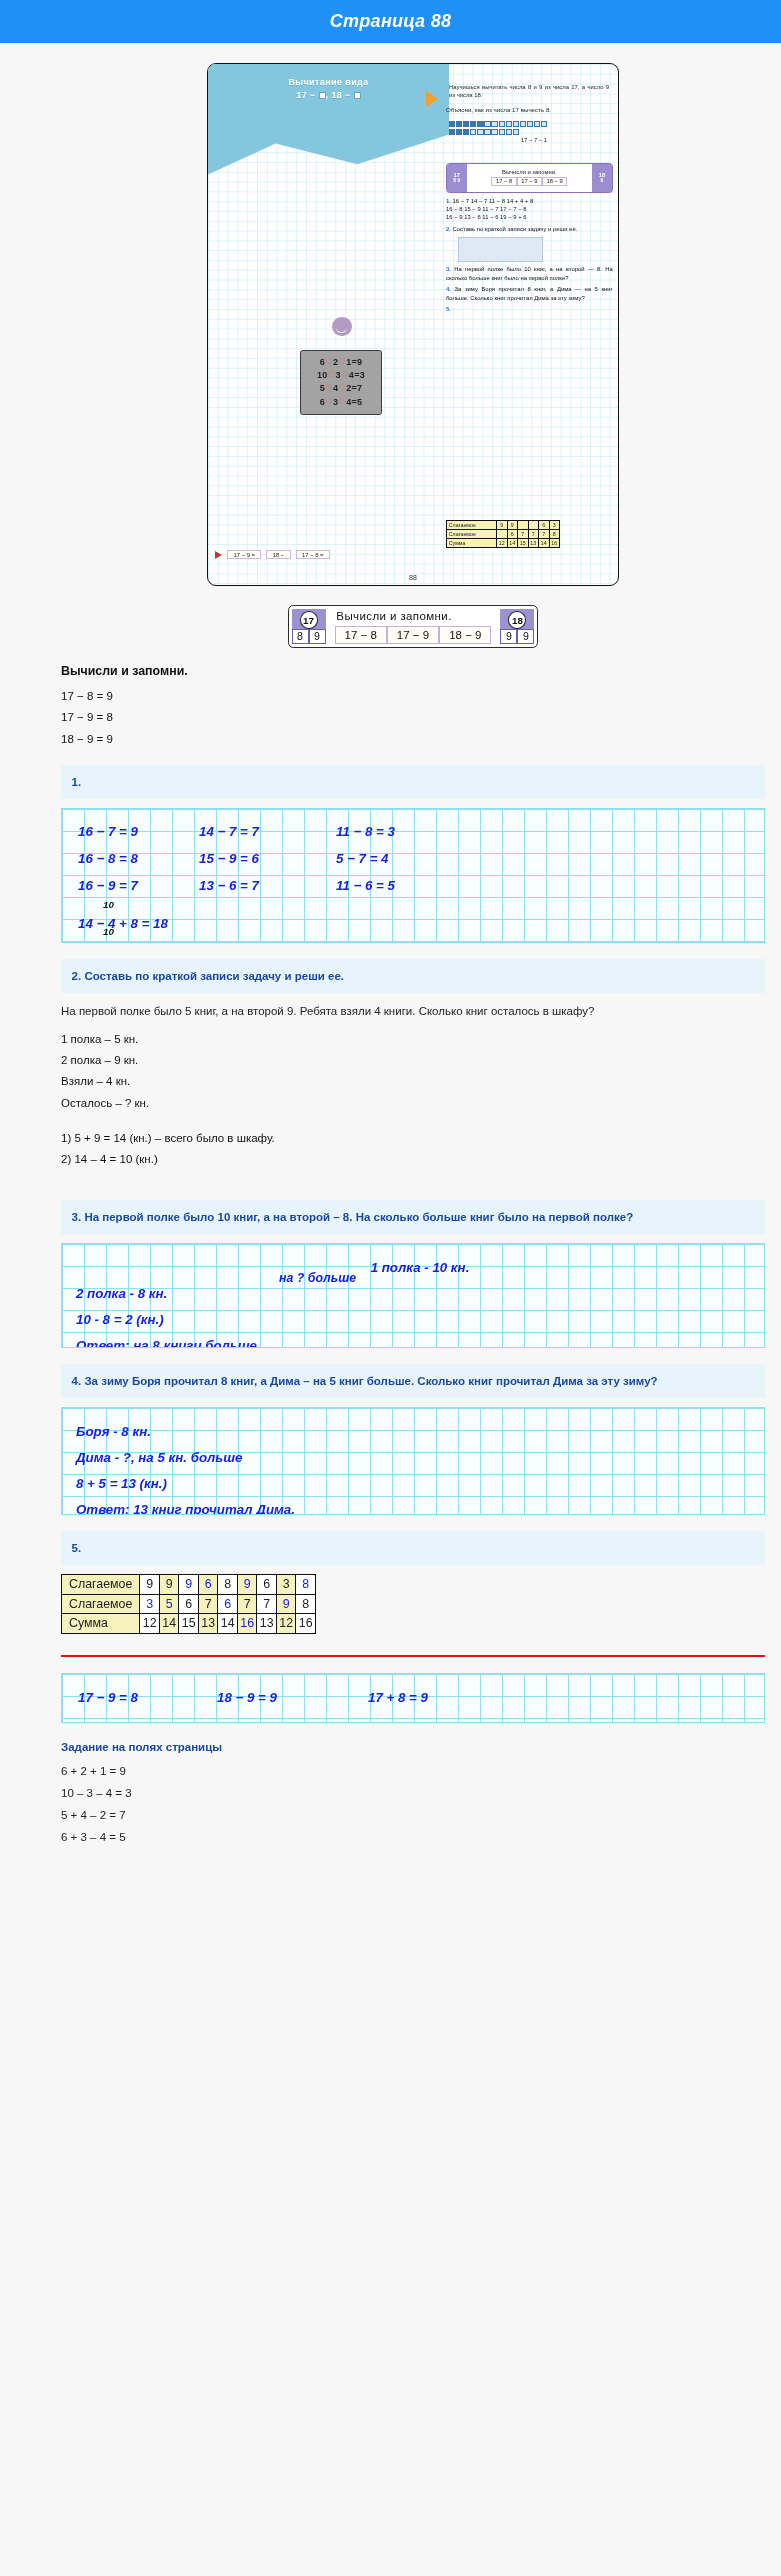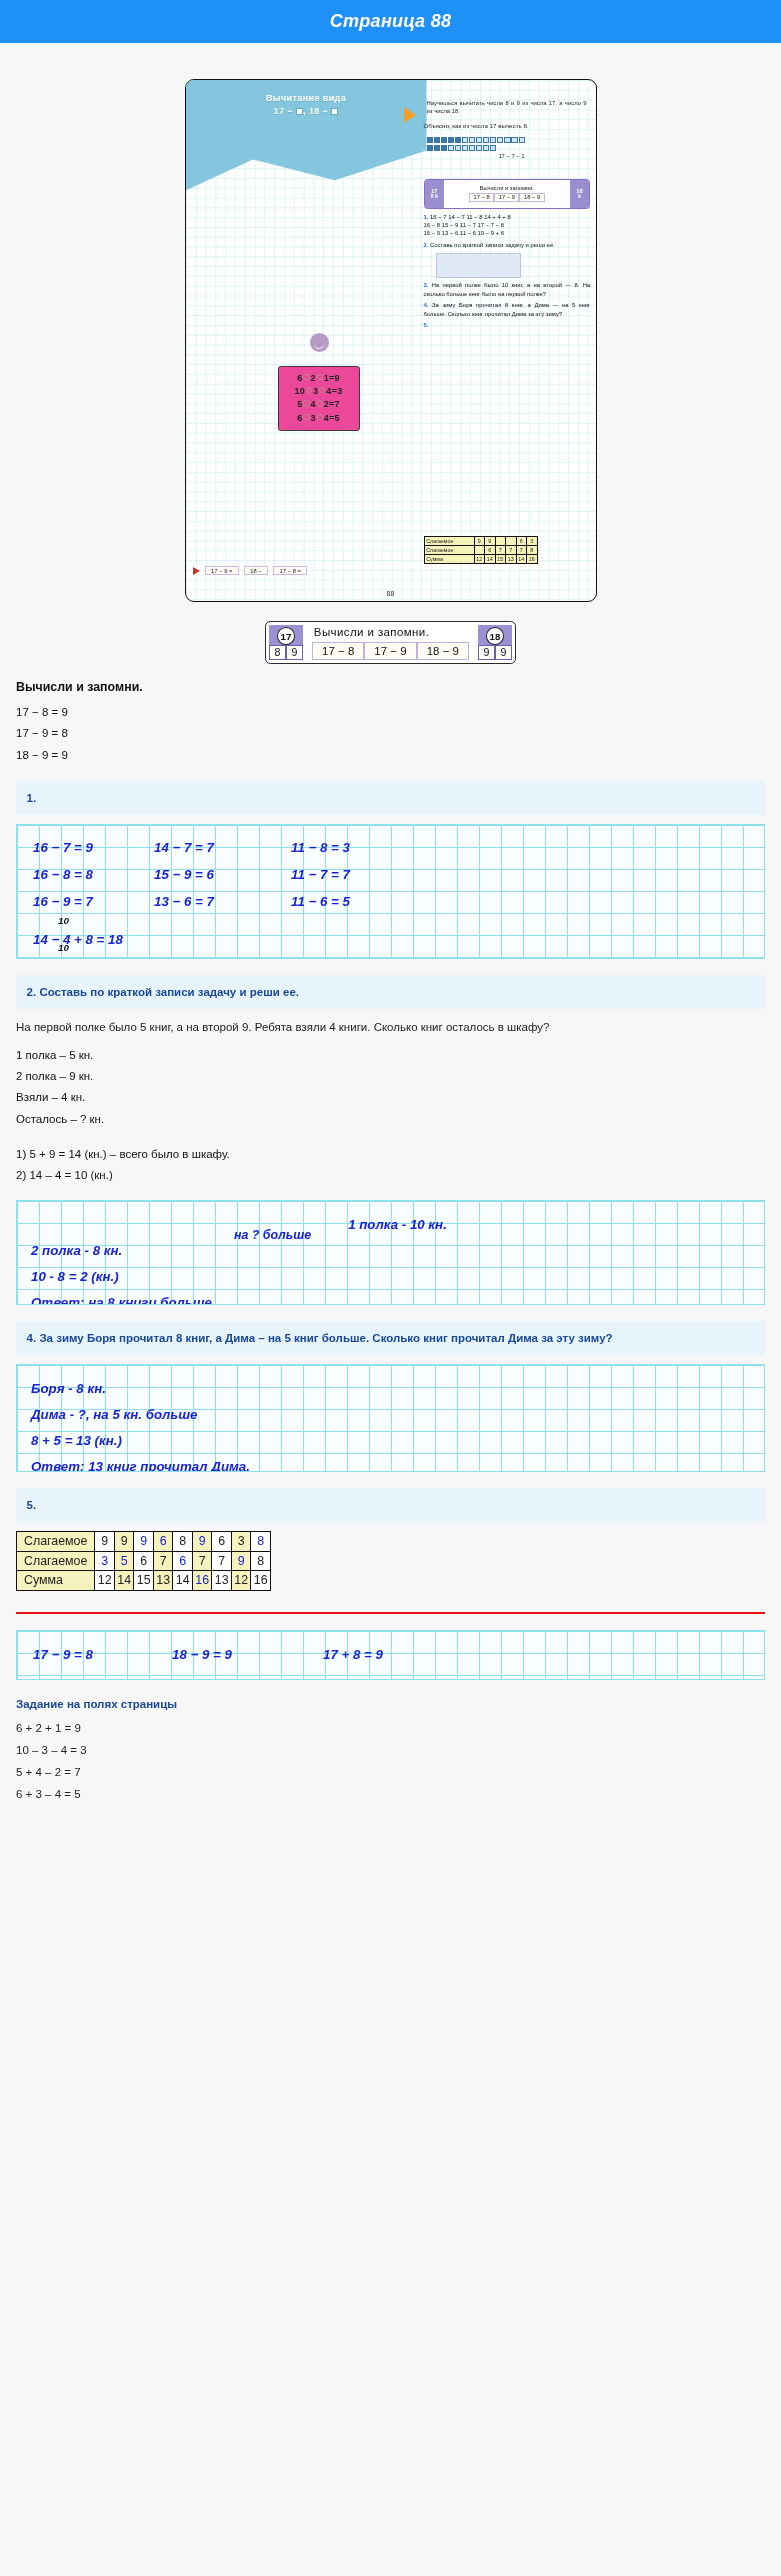--- a/index.html
+++ b/index.html
@@ -13,21 +13,21 @@
   .page-header {
     background: #1e90f6;
     color: #ffffff;
     text-align: center;
     font-size: 18px;
     font-weight: bold;
     padding: 10.6px 0 11.5px 0;
     letter-spacing: 0.3px;
     font-style: italic;
   }
-  .content { padding: 16px 16px; }
+  .content { padding: 0 16px; margin-left: 45px; }
 
   
   .scan-wrap { display:flex; justify-content:center; margin: 19.5px 0 9px 0; }
   .scan {
     width: 412px; height: 523px;
     background: #ffffff;
     border: 1.8px solid #111;
     border-radius: 9px;
     position: relative;
     overflow: hidden;
@@ -82,21 +82,21 @@
   .scan-items .n { color:#2a6fd0; font-weight:bold; }
   .scan-items p { margin:0 0 3.5px 0; text-align:justify; }
   .scan-pic { width:85px;height:25px;background:#dfe9f5;border:0.9px solid #b9c8da;
     margin:1.8px 0 3.5px 12.4px; position:relative; overflow:hidden; }
   .scan-table { position:absolute; left:238px; bottom:37px; right:21px;
     border-collapse:collapse; font-size:5.3px; background:#f7f2b8; }
   .scan-table td { border:0.9px solid #111; padding:0.9px 1.8px; text-align:center; }
   .scan-table td.lbl { text-align:left; background:#f7f2b8; width:50px; }
   .scan-margin-note {
     position:absolute; left:92px; top:286px; width:82px;
-    background:#ec4899; border:1.8px solid #3a3a3a; border-radius:2.7px;
+    background:#a3a3a3; border:1.8px solid #3a3a3a; border-radius:2.7px;
     padding:5.3px 3.5px; font-size:9px; font-weight:bold; line-height:13.3px;
     text-align:center; letter-spacing:0.3px;
   }
   .circ { display:inline-block; width:6.2px;height:6.2px;border:1.2px solid #c08a8a;
     border-radius:50%; vertical-align:0.9px; margin:0 0.9px;}
   .scan-smiley {
     position:absolute; left:124px; top:253px; width:19.5px;height:19.5px;
     border-radius:50%; background:#b49ac4;
   }
   .scan-smiley::after{content:"";position:absolute;left:4.4px;top:10.6px;width:10.6px;height:4.4px;
@@ -383,21 +383,21 @@
   <div class="qbar">1.</div>
   <div class="grid g1">
     <div class="row">
       <div class="cell c1">16 − 7 = 9</div>
       <div class="cell c2">14 − 7 = 7</div>
       <div class="cell c3">11 − 8 = 3</div>
     </div>
     <div class="row">
       <div class="cell c1">16 − 8 = 8</div>
       <div class="cell c2">15 − 9 = 6</div>
-      <div class="cell c3">11 − 7 = 7</div>
+      <div class="cell c3">5 − 7 = 4</div>
     </div>
     <div class="row">
       <div class="cell c1">16 − 9 = 7</div>
       <div class="cell c2">13 − 6 = 7</div>
       <div class="cell c3">11 − 6 = 5</div>
     </div>
     <div class="row tenwrap" style="margin-top:10.6px;">
       <span class="small10 ten">10</span>
       <div class="cell c1">14 − 4 + 8 = 18</div>
     </div>
@@ -415,20 +415,21 @@
   <p class="ital">На первой полке было 5 книг, а на второй 9. Ребята взяли 4 книги. Сколько книг осталось в шкафу?</p>
   <p class="plain">1 полка – 5 кн.</p>
   <p class="plain">2 полка – 9 кн.</p>
   <p class="plain">Взяли – 4 кн.</p>
   <p class="plain">Осталось – ? кн.</p>
   <div class="spacer"></div>
   <p class="plain">1) 5 + 9 = 14 (кн.) – всего было в шкафу.</p>
   <p class="plain">2) 14 – 4 = 10 (кн.)</p>
   <div class="spacer"></div>
 
+  <div class="qbar">3. На первой полке было 10 книг, а на второй – 8. На сколько больше книг было на первой полке?</div>
   <div class="grid g3">
     <div class="ln brace">
       <span>1 полка - 10 кн.</span>
       <span class="note-right">на ? больше</span>
     </div>
     <div class="ln">2 полка - 8 кн.</div>
     <div class="ln">10 - 8 = 2 (кн.)</div>
     <div class="ln">Ответ: на 8 книги больше.</div>
   </div>
 

